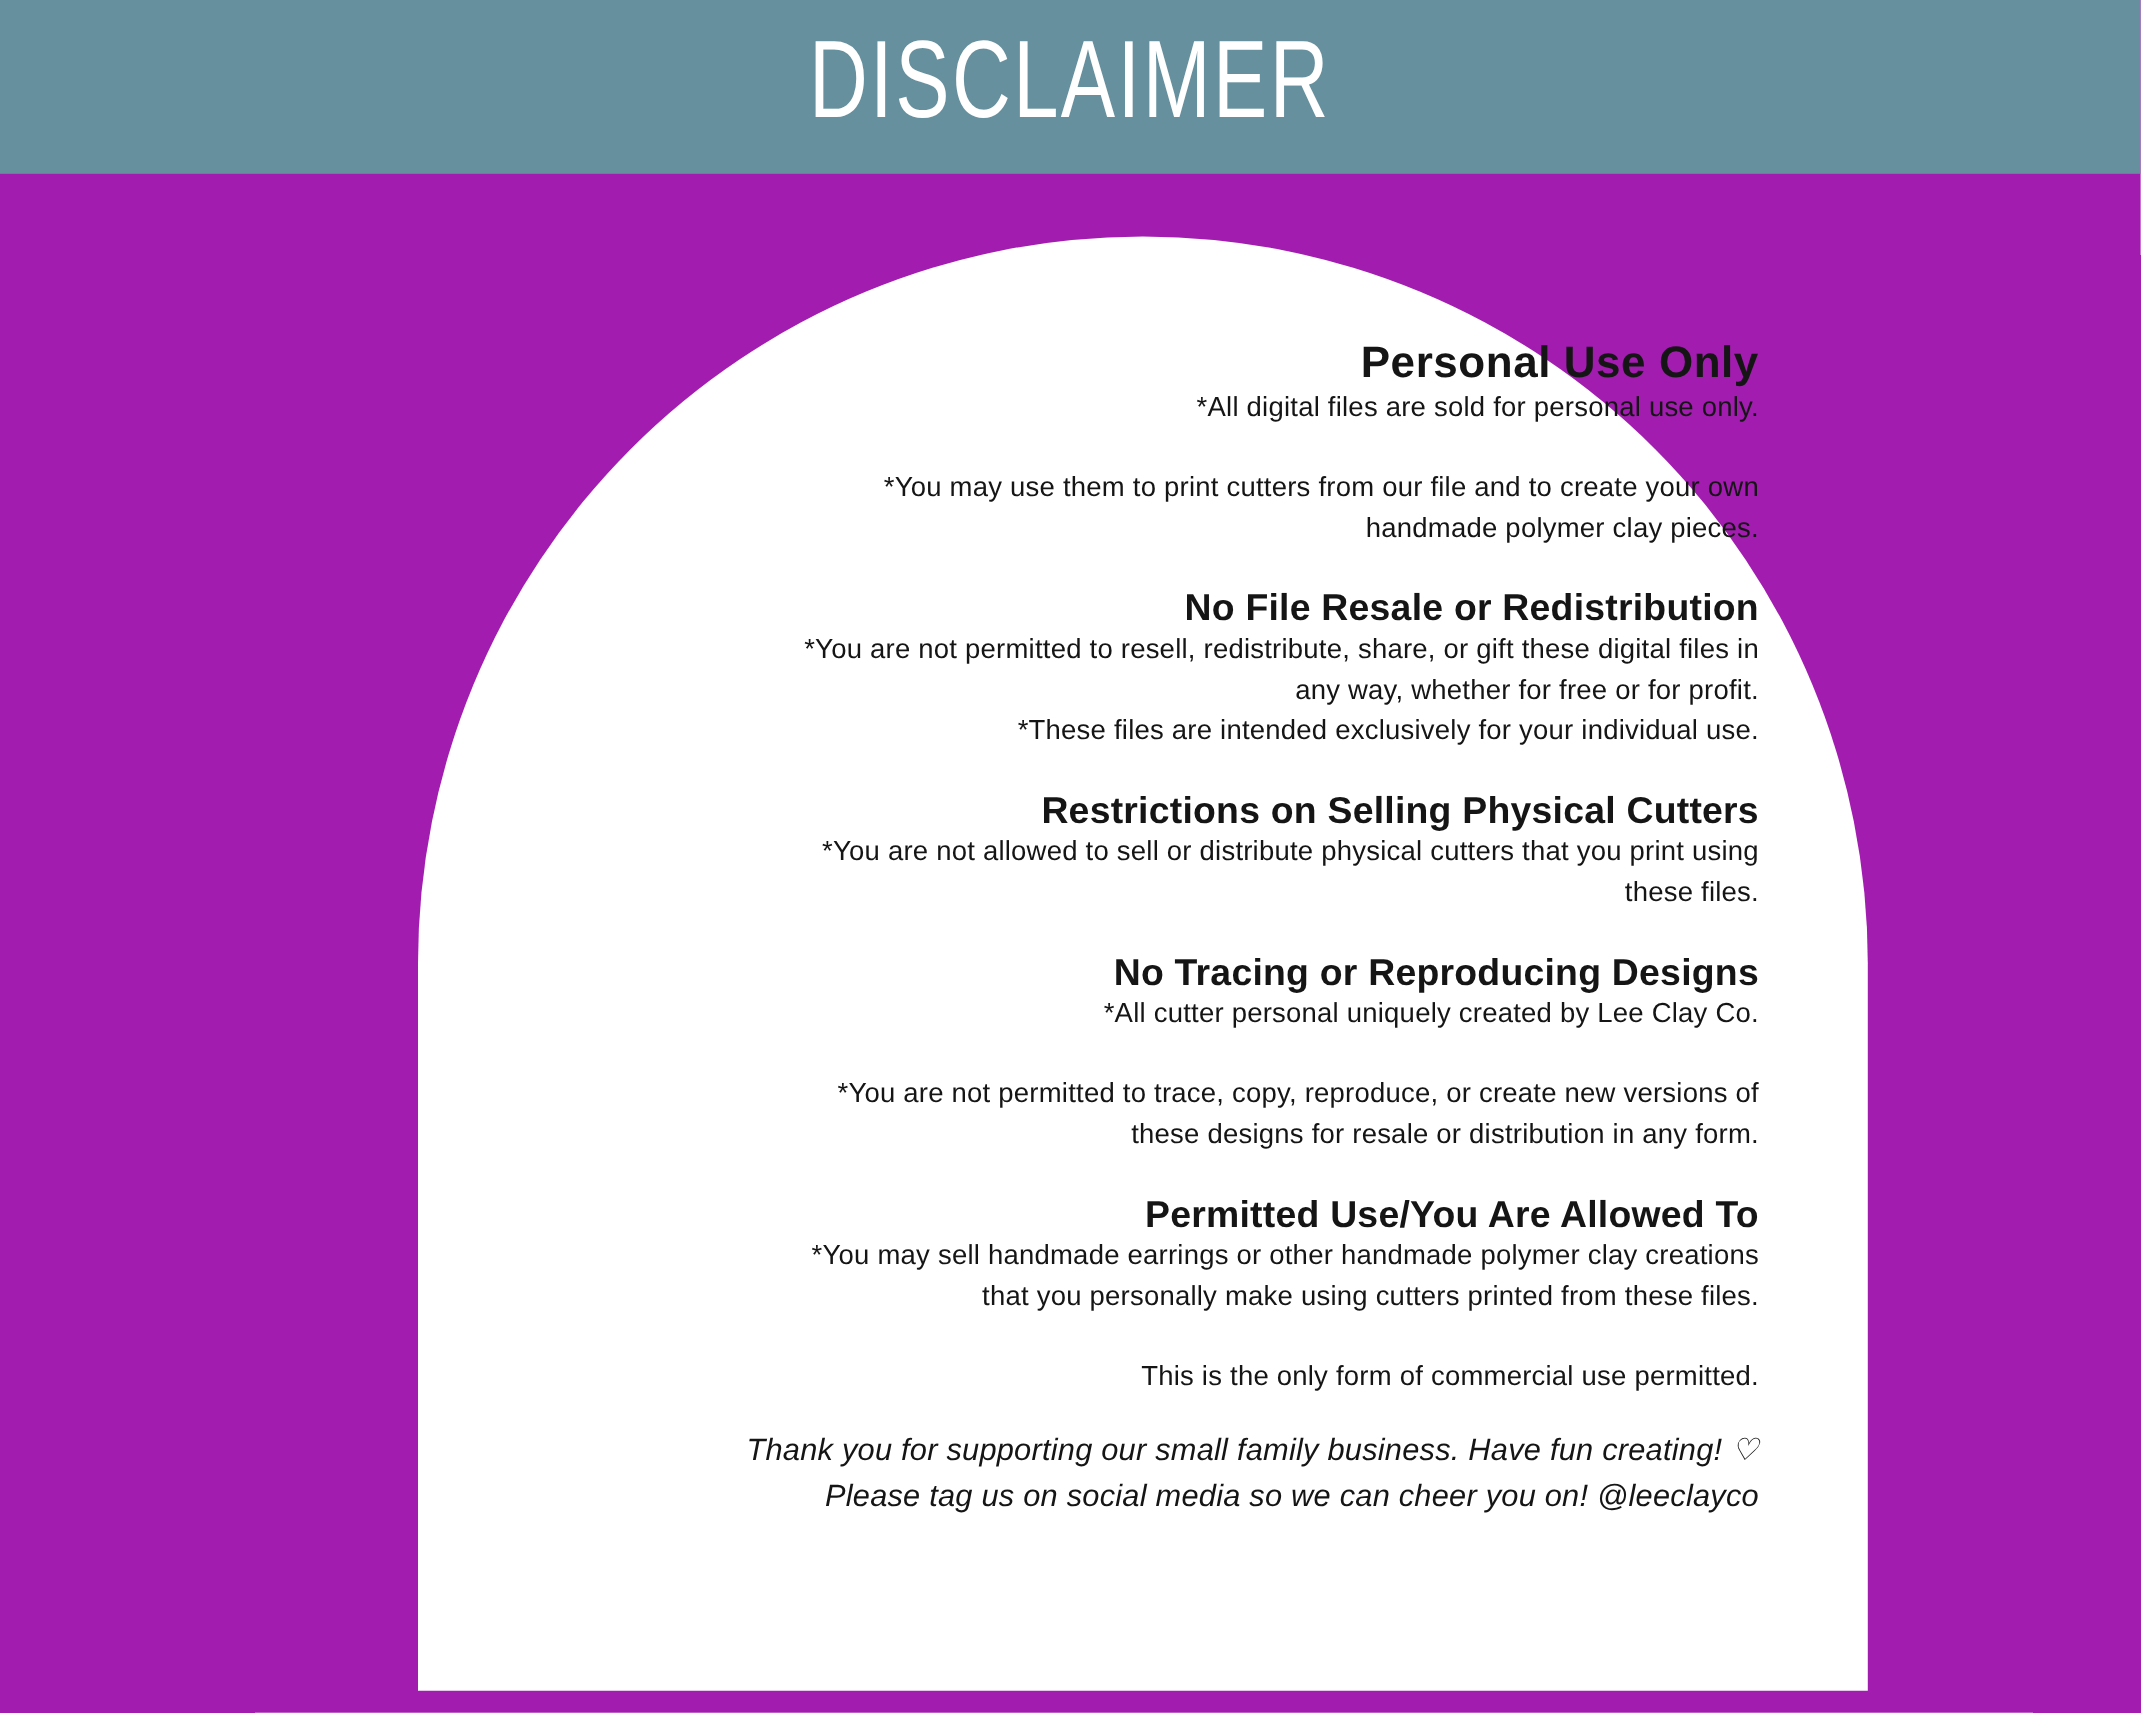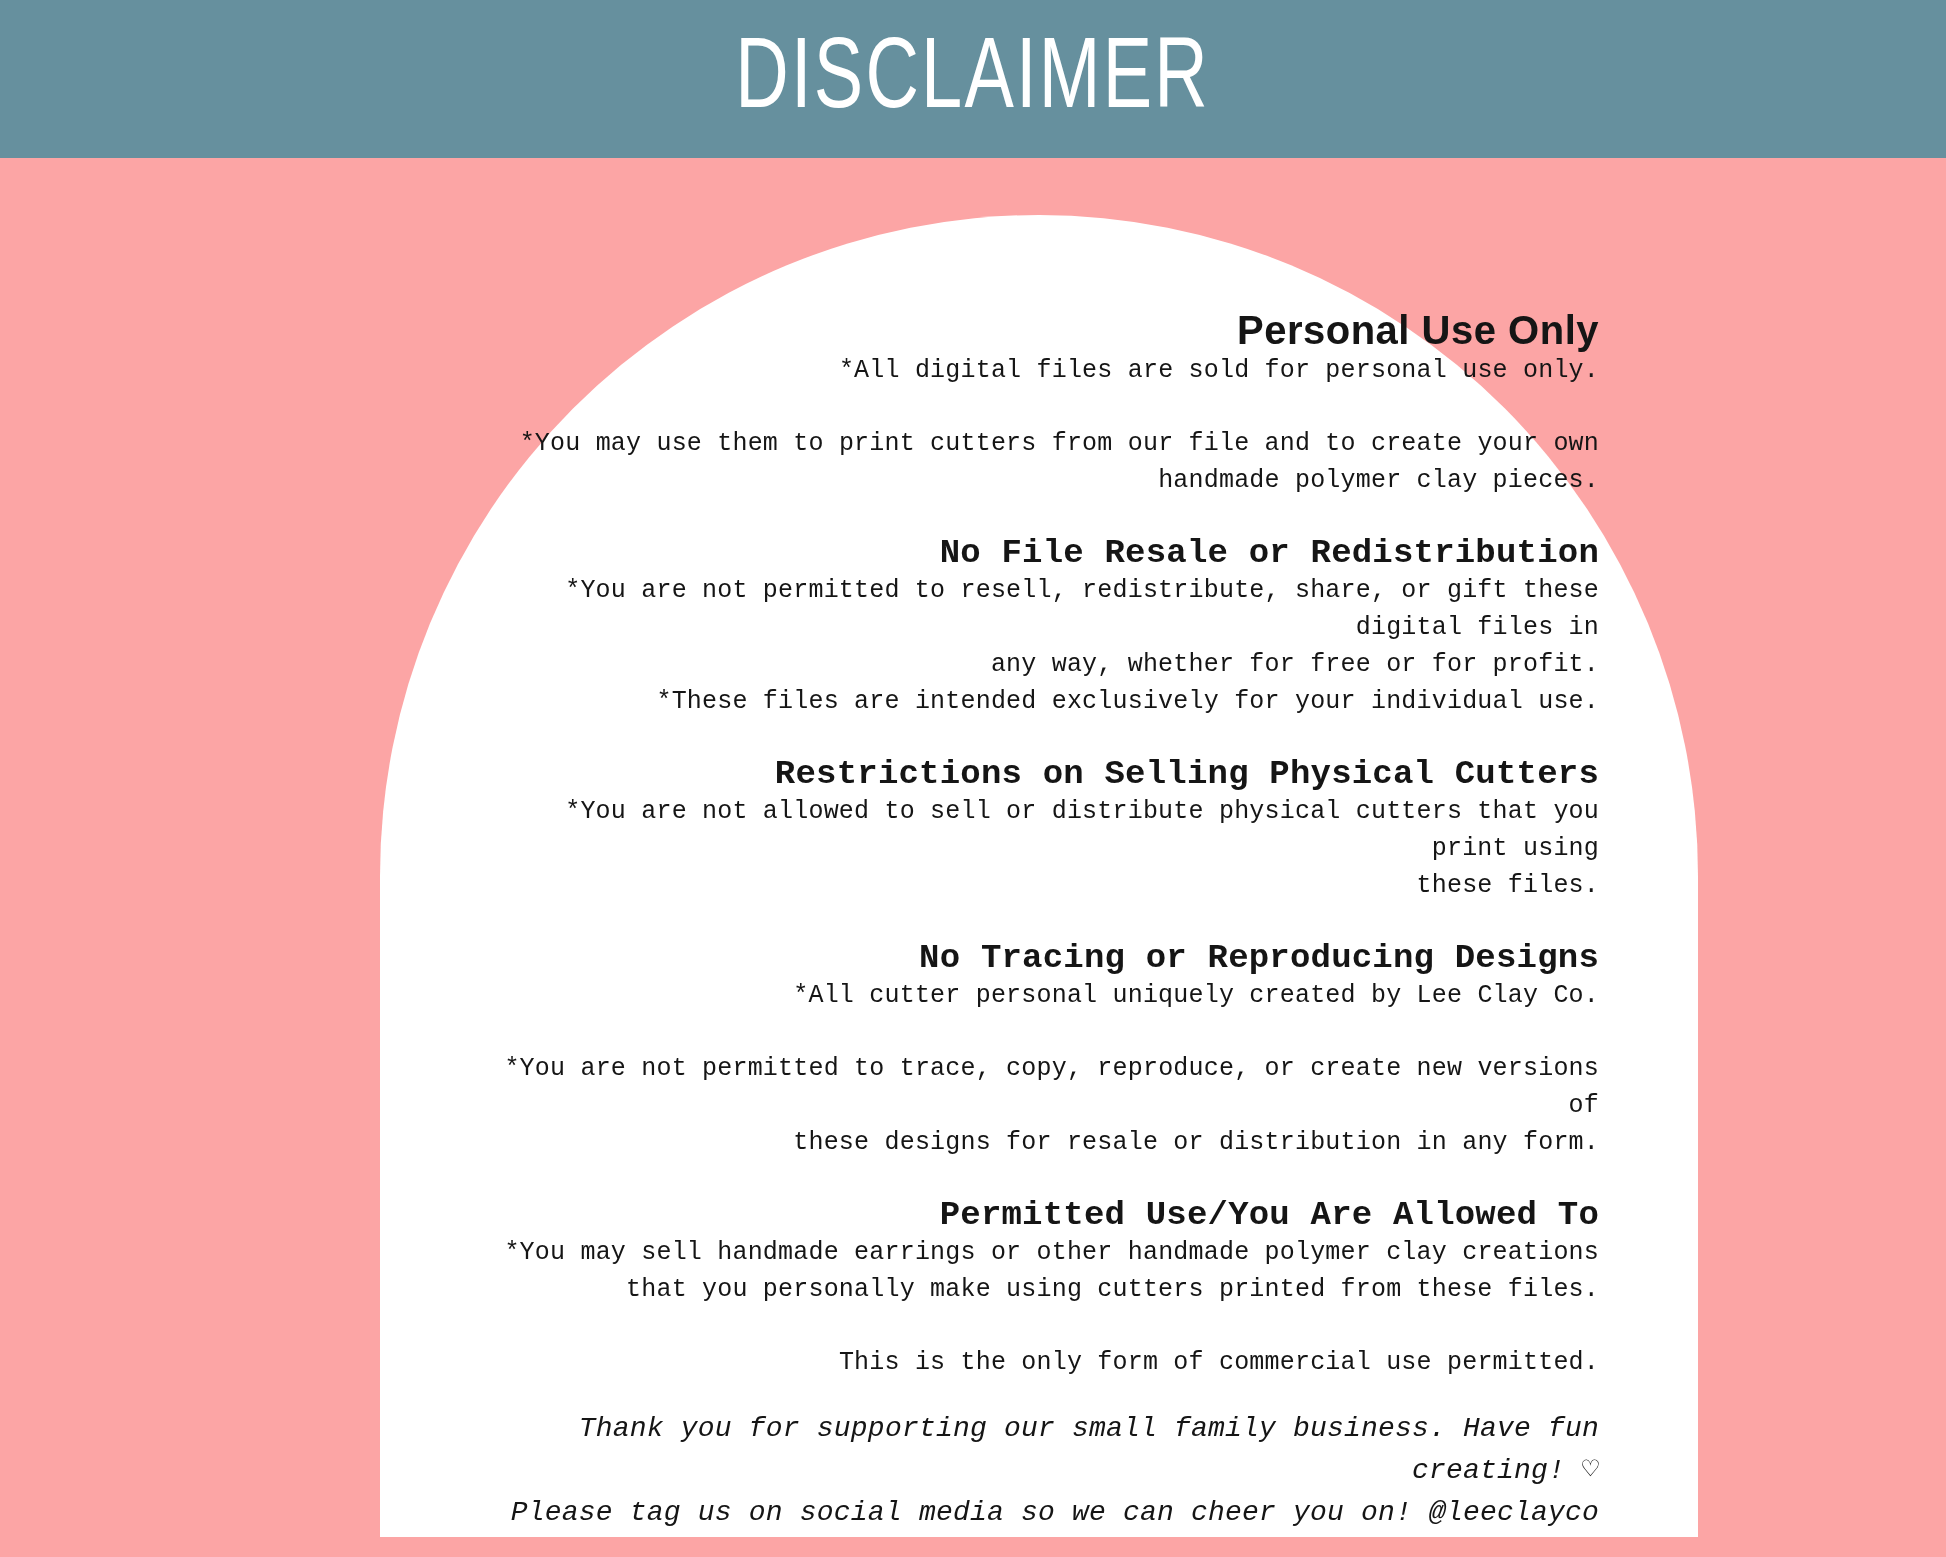--- a/index.html
+++ b/index.html
@@ -60,21 +60,20 @@
     font-size: 40px;
     font-weight: 700;
     line-height: 44px;
     letter-spacing: 0.5px;
     margin: 0;
   }
 
   .block {
     white-space: pre-line;
     margin-top: 36px;
-    font-family: Liberation Mono, monospace;
   }
 
   .block.attached { margin-top: 0; }
 
   .block.body {
     font-size: 25px;
     line-height: 37px;
     font-weight: 400;
     letter-spacing: 0.2px;
   }
@@ -90,21 +89,21 @@
     margin-top: 27px;
     font-size: 28px;
     font-style: italic;
     line-height: 42px;
     letter-spacing: 0.2px;
   }
 </style>
 </head>
 <body>
 
-<div class="page" style="background: #fca5a5;">
+<div class="page" style="background: #a21caf;">
 
   <div class="banner" style="background: rgb(102, 144, 158);">
     <div class="banner-title" style="color: rgb(255, 255, 255);">DISCLAIMER</div>
   </div>
 
   <div class="arch-card" style="background: rgb(255, 255, 255);">
     <div class="arch-content" style="color: rgb(21, 21, 21);">
       <h1 class="card-title">Personal Use Only</h1>
       <div>
           <div class="block body attached">*All digital files are sold for personal use only.</div>

